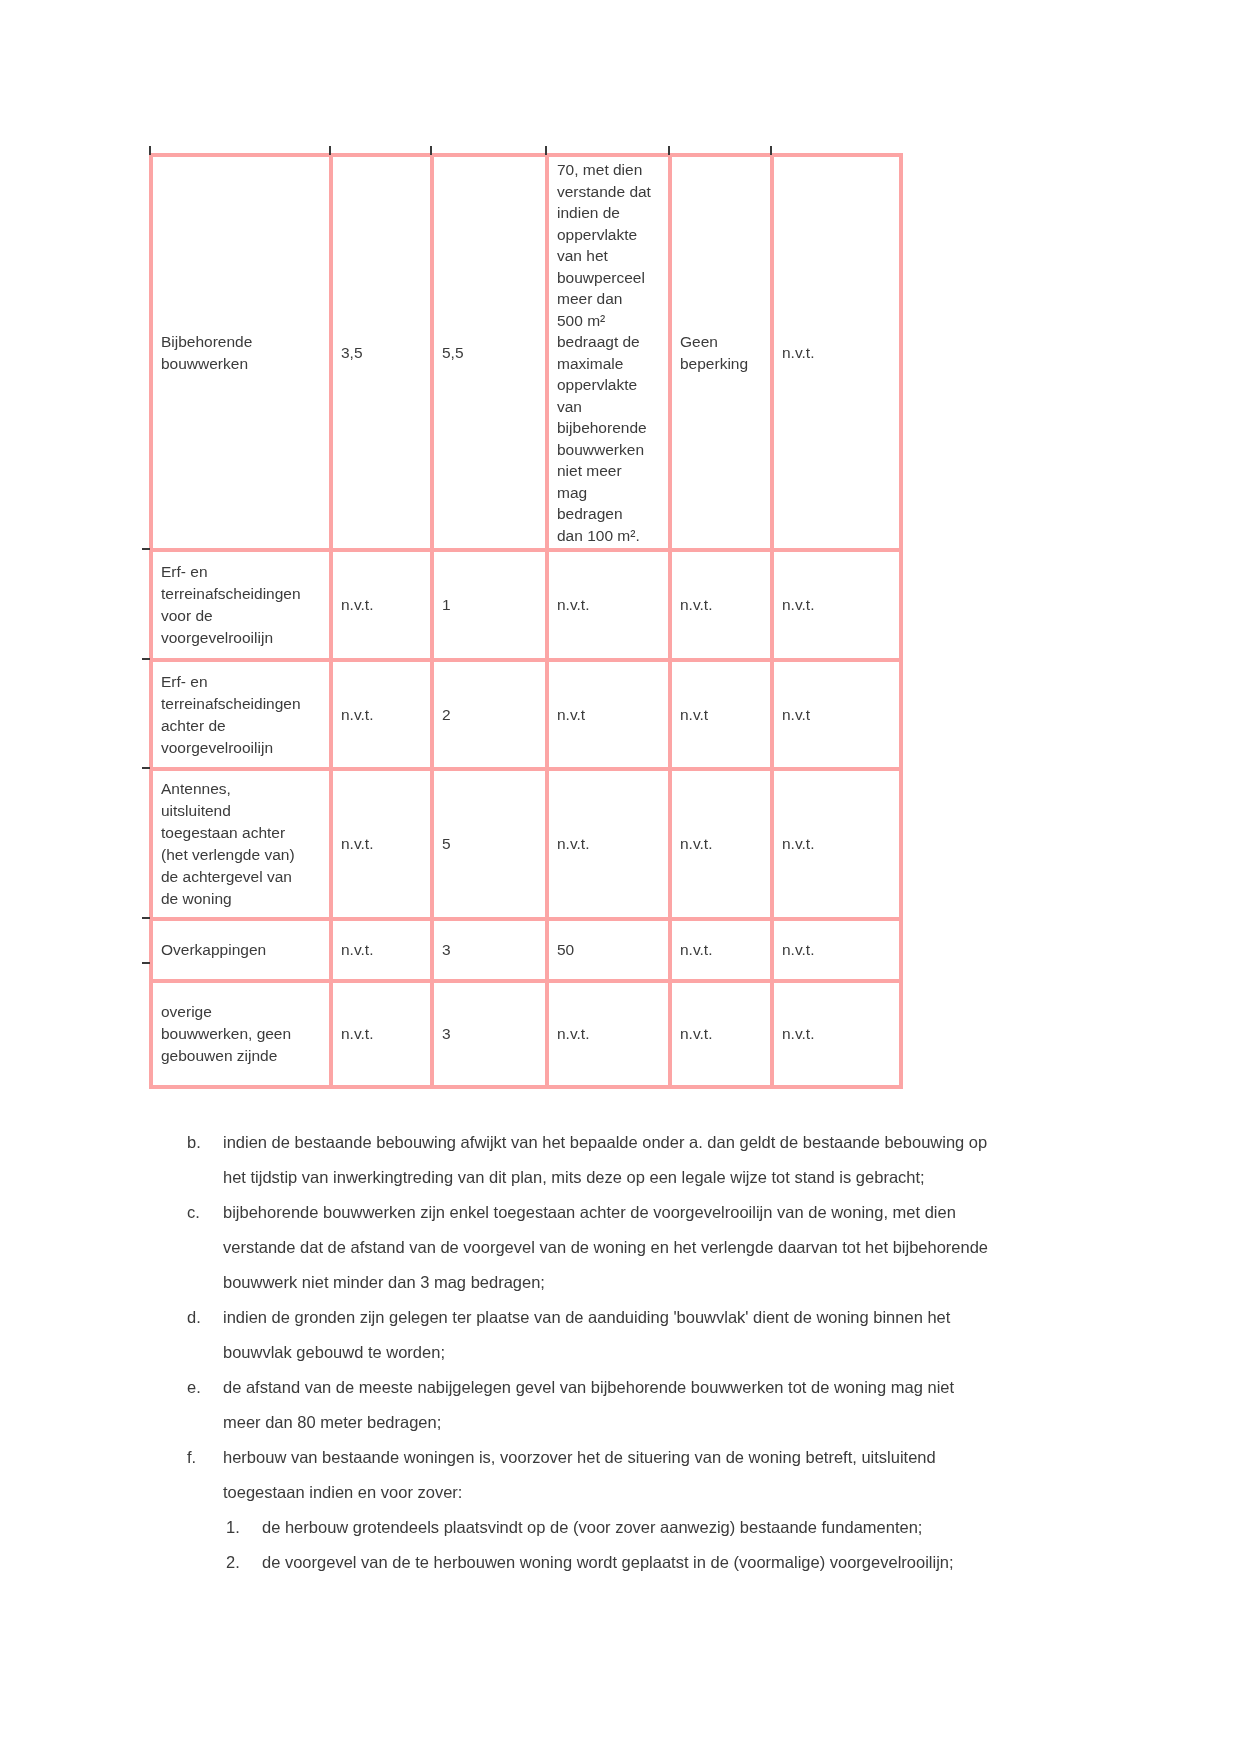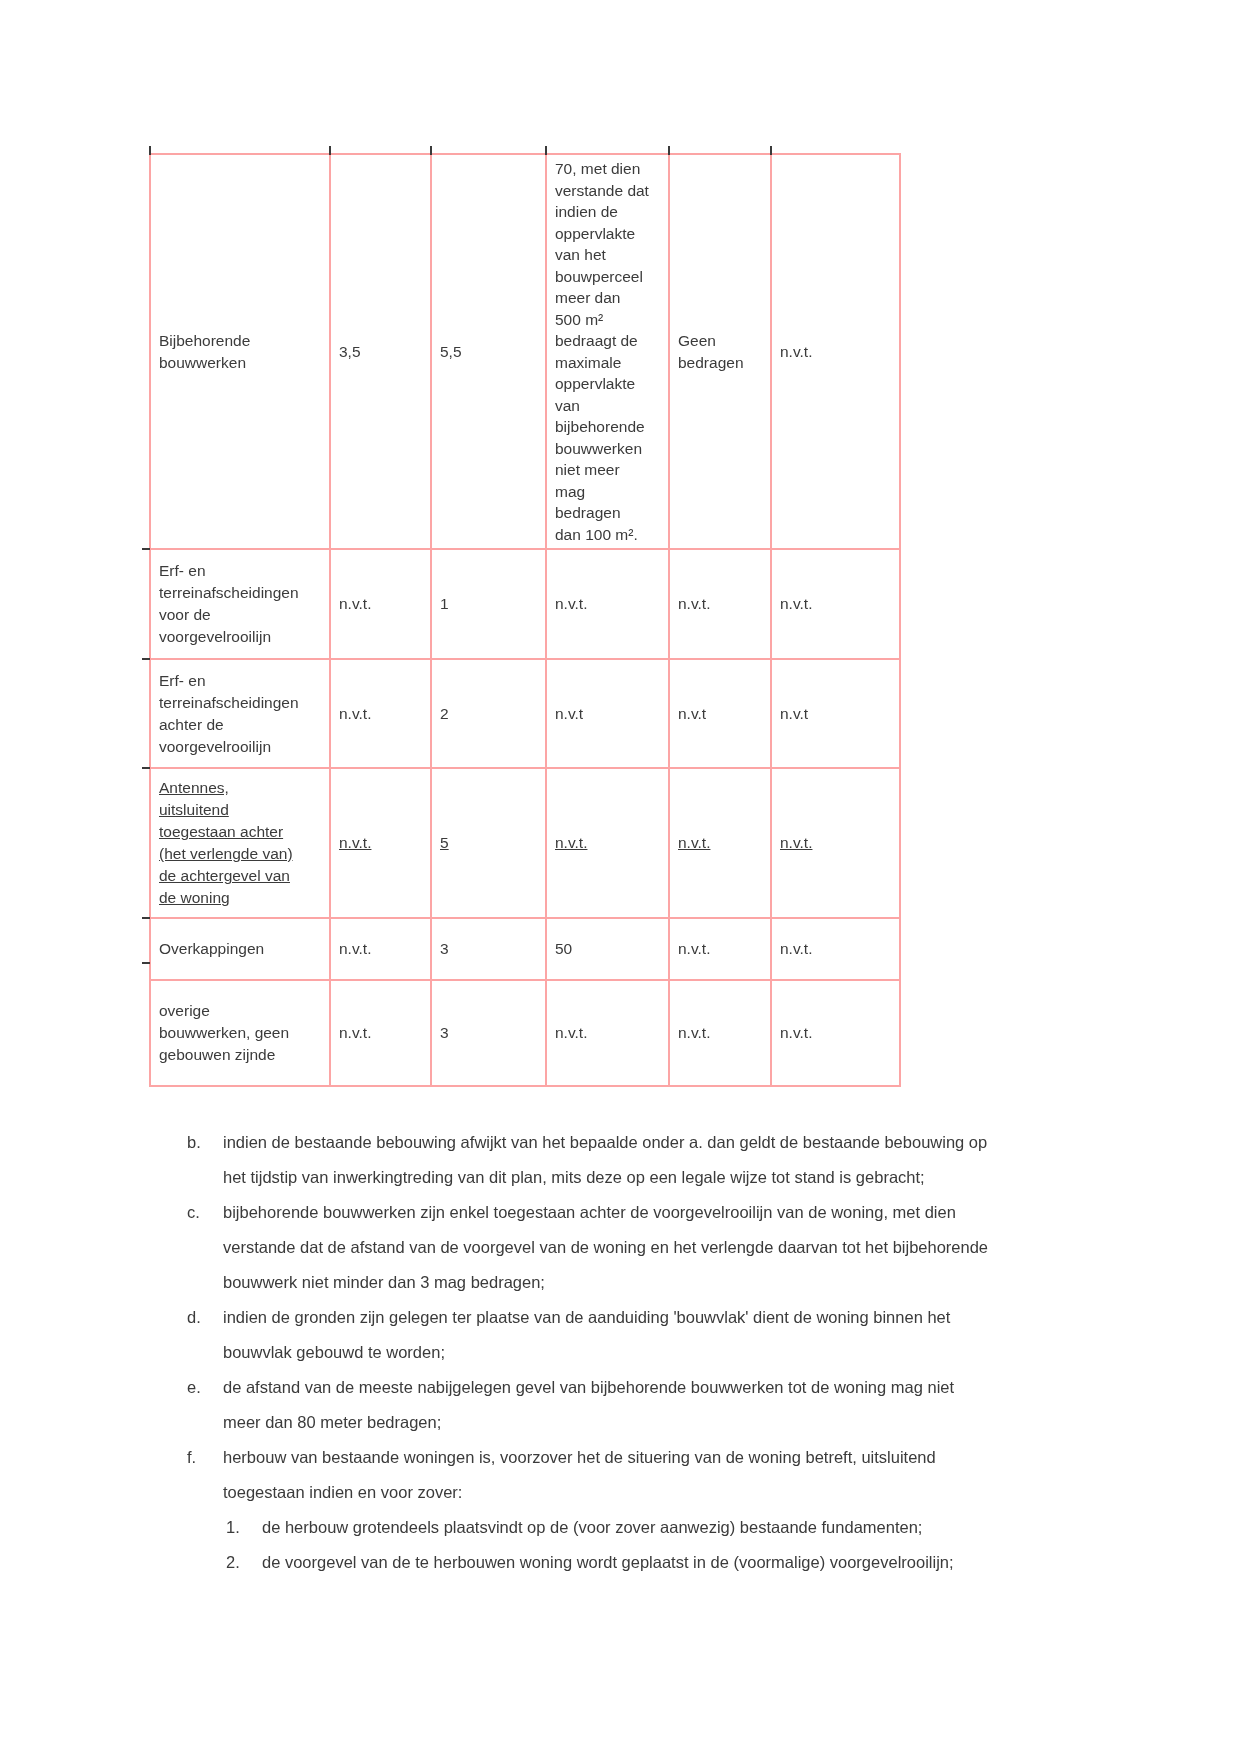--- a/index.html
+++ b/index.html
@@ -16,40 +16,40 @@
   
   .doc-table {
     position: absolute;
     left: 149px;
     top: 153px;
     width: 750px;
     border-collapse: collapse;
     table-layout: fixed;
   }
   .doc-table td {
-    border: 2px solid #fca5a5;
+    border: 4px solid #fca5a5;
     padding: 6px 6px 6px 8px;
     vertical-align: middle;
     font-size: 15.5px;
     line-height: 22px;
     color: #3b3b3b;
     white-space: pre-line;
     overflow: hidden;
   }
   .doc-table td.cell-tall { padding-top: 0; padding-bottom: 0; line-height: 21.5px; }
   col.c0 { width: 180px; }
   col.c1 { width: 101px; }
   col.c2 { width: 115px; }
   col.c3 { width: 123px; }
   col.c4 { width: 102px; }
   col.c5 { width: 129px; }
   tr.r0 { height: 395px; }
   tr.r1 { height: 110px; }
   tr.r2 { height: 109px; }
-  tr.r3 { height: 150px; text-decoration: underline; }
+  tr.r3 { height: 150px; }
   tr.r4 { height: 62px; }
   tr.r5 { height: 106px; }
 
   
   .tick { position: absolute; background: #3a3a3a; }
   .tick.v { width: 2px; height: 9px; top: 146px; }
   .tick.h { height: 2px; width: 8px; left: 142px; }
 
   
   .list {
@@ -99,21 +99,21 @@
 maximale
 oppervlakte
 van
 bijbehorende
 bouwwerken
 niet meer
 mag
 bedragen
 dan 100 m².</td>
         <td>Geen
-bedragen</td>
+beperking</td>
         <td>n.v.t.</td>
       </tr>
       <tr class="r1">
         <td>Erf- en
 terreinafscheidingen
 voor de
 voorgevelrooilijn</td>
         <td>n.v.t.</td>
         <td>1</td>
         <td>n.v.t.</td>

